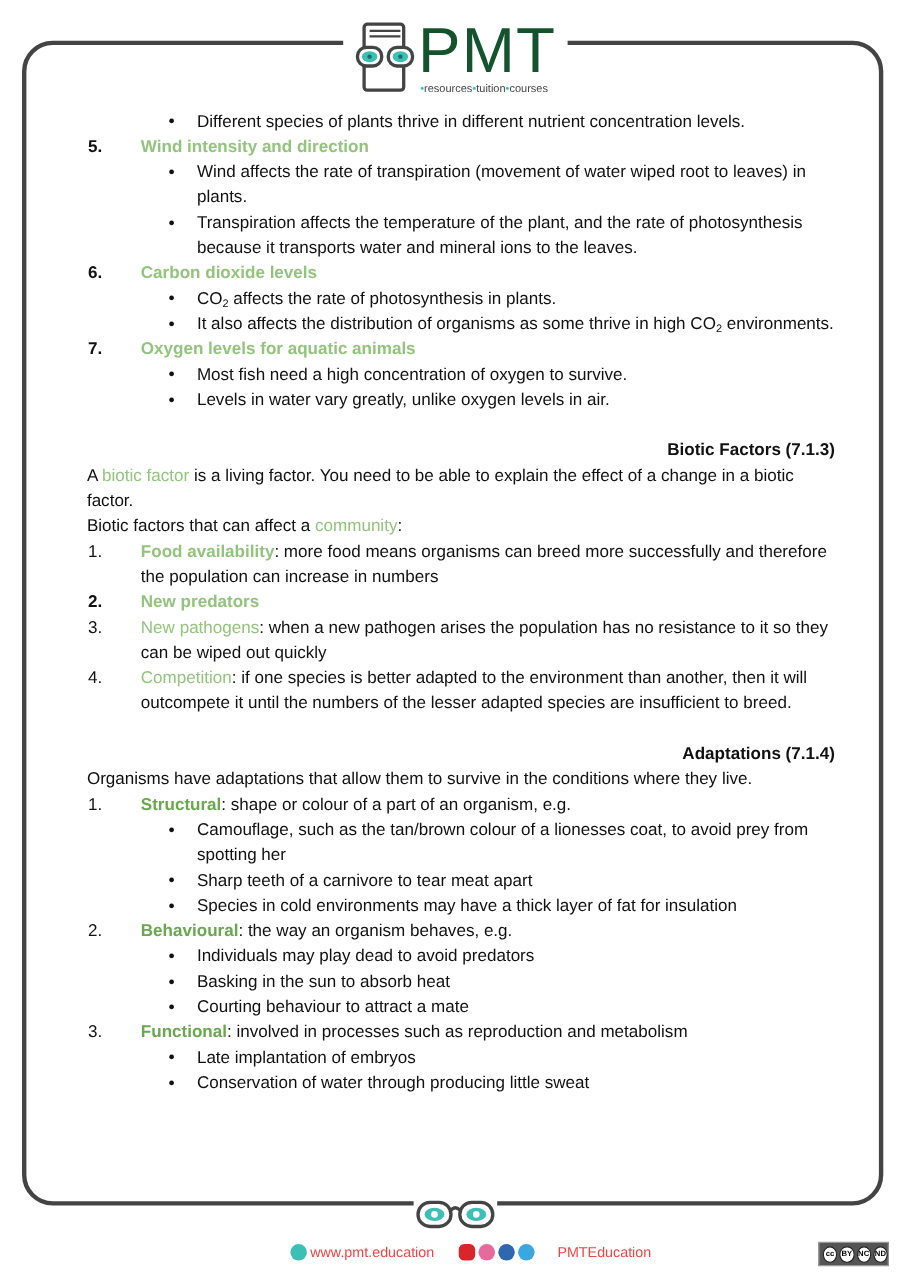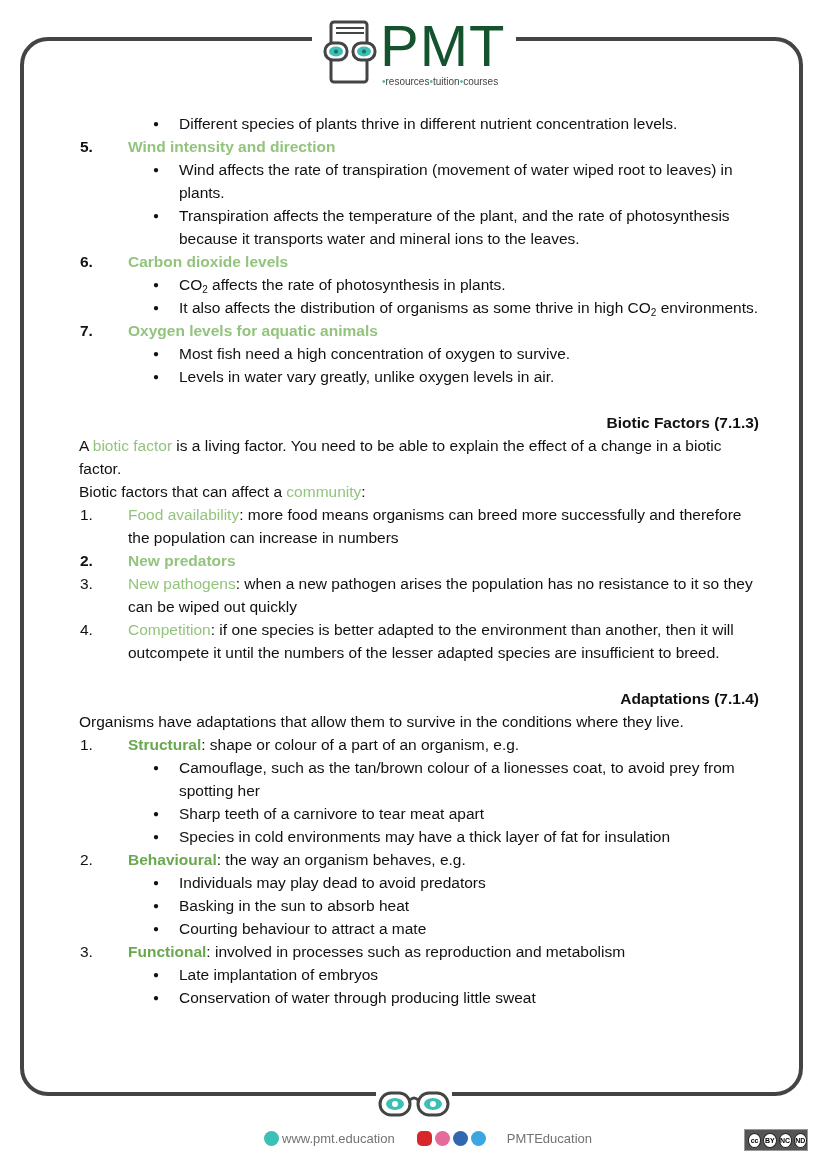--- a/index.html
+++ b/index.html
@@ -9,34 +9,34 @@
            border: 4px solid #444; border-radius: 28px; box-sizing: border-box; }
   .logo-gap { position: absolute; left: 312px; top: 30px; width: 204px; height: 16px; background: #fff; }
   .logo { position: absolute; left: 322px; top: 18px; width: 190px; height: 72px; }
   .logo .mark { position: absolute; left: 0; top: 0; }
   .logo .pmt { position: absolute; left: 58px; top: -6px; font-size: 58px; color: #14532d;
                letter-spacing: 1px; font-family: "Liberation Sans", sans-serif; font-weight: normal; }
   .logo .tag { position: absolute; left: 60px; top: 58px; font-size: 10px; color: #444;
                font-family: "Liberation Sans Narrow", "Liberation Sans", sans-serif; white-space: nowrap; }
   .logo .tag .dot { color: #3cbfb4; }
 
-  .content { position: absolute; left: 79px; top: 112px; width: 680px; font-size: 15.5px; line-height: 23px; }
+  .content { position: absolute; left: 79px; top: 99px; width: 680px; font-size: 15.5px; line-height: 23px; }
   .g { color: #93c47d; font-weight: bold; }
   .g2 { color: #6aa84f; font-weight: bold; }
   .num { display: inline-block; width: 24px; }
   .bold { font-weight: bold; }
   .l1 { padding-left: 49px; text-indent: -24px; }
   .bul { position: relative; padding-left: 100px; }
   .bul::before { content: "●"; position: absolute; left: 74px; font-size: 10px; top: 0; }
   .heading { text-align: right; font-weight: bold; }
   .spacer { height: 23px; }
   sub { font-size: 10px; vertical-align: -3px; line-height: 0; }
 
   .footer-glasses { position: absolute; left: 376px; top: 1090px; width: 76px; height: 30px; background: #fff; }
-  .footer { position: absolute; top: 1131px; left: 264px; font-size: 13px; color: #737373;
+  .footer { position: absolute; top: 1131px; left: 264px; font-size: 13px; color: #ef4444;
             font-family: "Liberation Sans", sans-serif; display: flex; align-items: center; white-space: nowrap; }
   .ic { display: inline-block; width: 15px; height: 15px; border-radius: 50%; margin-right: 3px; position: relative; }
   .cc { position: absolute; left: 744px; top: 1129px; width: 64px; height: 22px; background: #555; border: 1px solid #999;
         display: flex; align-items: center; gap: 2px; padding-left: 3px; box-sizing: border-box; }
   .cc span { display: inline-block; width: 13px; height: 13px; border-radius: 50%; background: #fff; border: 1px solid #222;
              font-size: 7px; line-height: 13px; text-align: center; color: #000; font-weight: bold; }
 </style>
 </head>
 <body>
 
@@ -81,21 +81,21 @@
   </div>
   <div class="bul">Most fish need a high concentration of oxygen to survive.</div>
   <div class="bul">Levels in water vary greatly, unlike oxygen levels in air.</div>
 
   <div class="spacer"></div>
 
   <div class="heading">Biotic Factors (7.1.3)</div>
   <div><span>A </span><span class="g" style="font-weight:normal">biotic factor</span><span> is a living factor. You need to be able to explain the effect of a change in a biotic factor.</span></div>
   <div><span>Biotic factors that can affect a </span><span class="g" style="font-weight:normal">community</span><span>:</span></div>
 
-  <div class="l1"><span class="num">1.</span><span class="g" style="font-weight:normal">Food availability</span><span>: more food means organisms can breed more successfully and therefore the population can increase in numbers</span></div>
+  <div class="l1"><span class="num">1.</span><span class="g" style="font-weight:bold">Food availability</span><span>: more food means organisms can breed more successfully and therefore the population can increase in numbers</span></div>
   <div class="l1"><span class="num bold">2.</span><span class="g">New predators</span><span></span></div>
   <div class="l1"><span class="num">3.</span><span class="g" style="font-weight:normal">New pathogens</span><span>: when a new pathogen arises the population has no resistance to it so they can be wiped out quickly</span></div>
   <div class="l1"><span class="num">4.</span><span class="g" style="font-weight:normal">Competition</span><span>: if one species is better adapted to the environment than another, then it will outcompete it until the numbers of the lesser adapted species are insufficient to breed.</span></div>
 
   <div class="spacer"></div>
 
   <div class="heading">Adaptations (7.1.4)</div>
   <div>Organisms have adaptations that allow them to survive in the conditions where they live.</div>
 
   <div class="l1"><span class="num">1.</span><span class="g2">Structural</span><span>: shape or colour of a part of an organism, e.g.</span></div>

